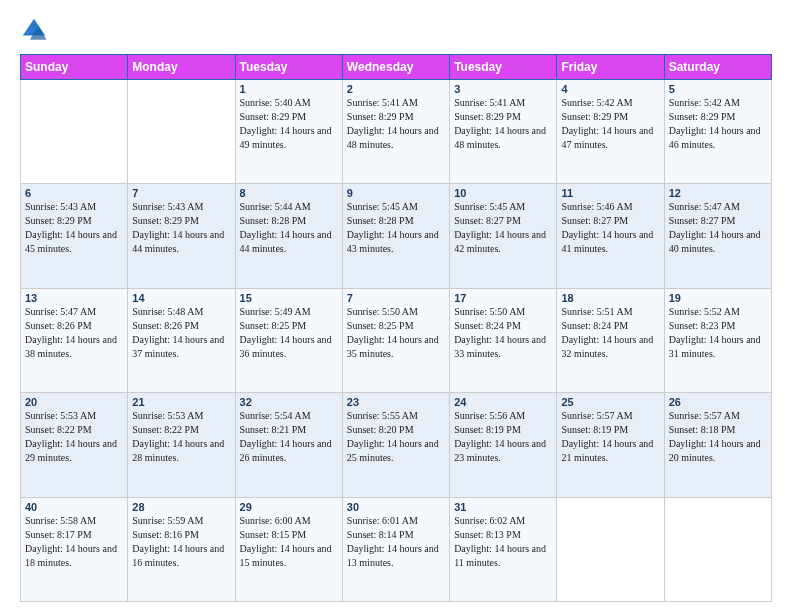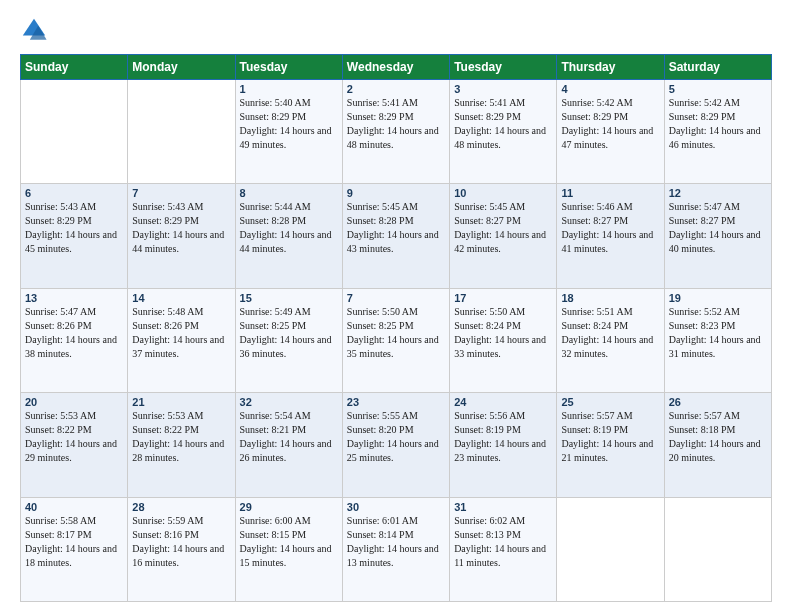--- a/index.html
+++ b/index.html
@@ -61,21 +61,21 @@
       color: #333;
     }
     .calendar {
       flex: 1;
       border: 1px solid #ccc;
       border-collapse: collapse;
       width: 100%;
       table-layout: fixed;
     }
     .calendar thead tr th {
-      background-color: #15803d;
+      background-color: #d946ef;
       color: #fff;
       font-size: 12px;
       font-weight: bold;
       padding: 5px 4px;
       border: 1px solid #1e6ab0;
       text-align: left;
     }
     .calendar tbody tr td {
       border: 1px solid #ccc;
       vertical-align: top;
@@ -130,21 +130,21 @@
   </div>
 
   <table class="calendar">
     <thead>
       <tr>
       <th>Sunday</th>
           <th>Monday</th>
           <th>Tuesday</th>
           <th>Wednesday</th>
           <th>Tuesday</th>
-          <th>Thursday</th>
+          <th>Friday</th>
           <th>Saturday</th>
         </tr>
     </thead>
     <tbody id="calendar-body">
     <tr>
           <td class="empty-cell"></td>
           <td class="empty-cell"></td>
           <td>
             <span class="day-num">1</span>
             <div class="day-info">Sunrise: 5:40 AM<br>Sunset: 8:29 PM<br>Daylight: 14 hours and 49 minutes.</div>

